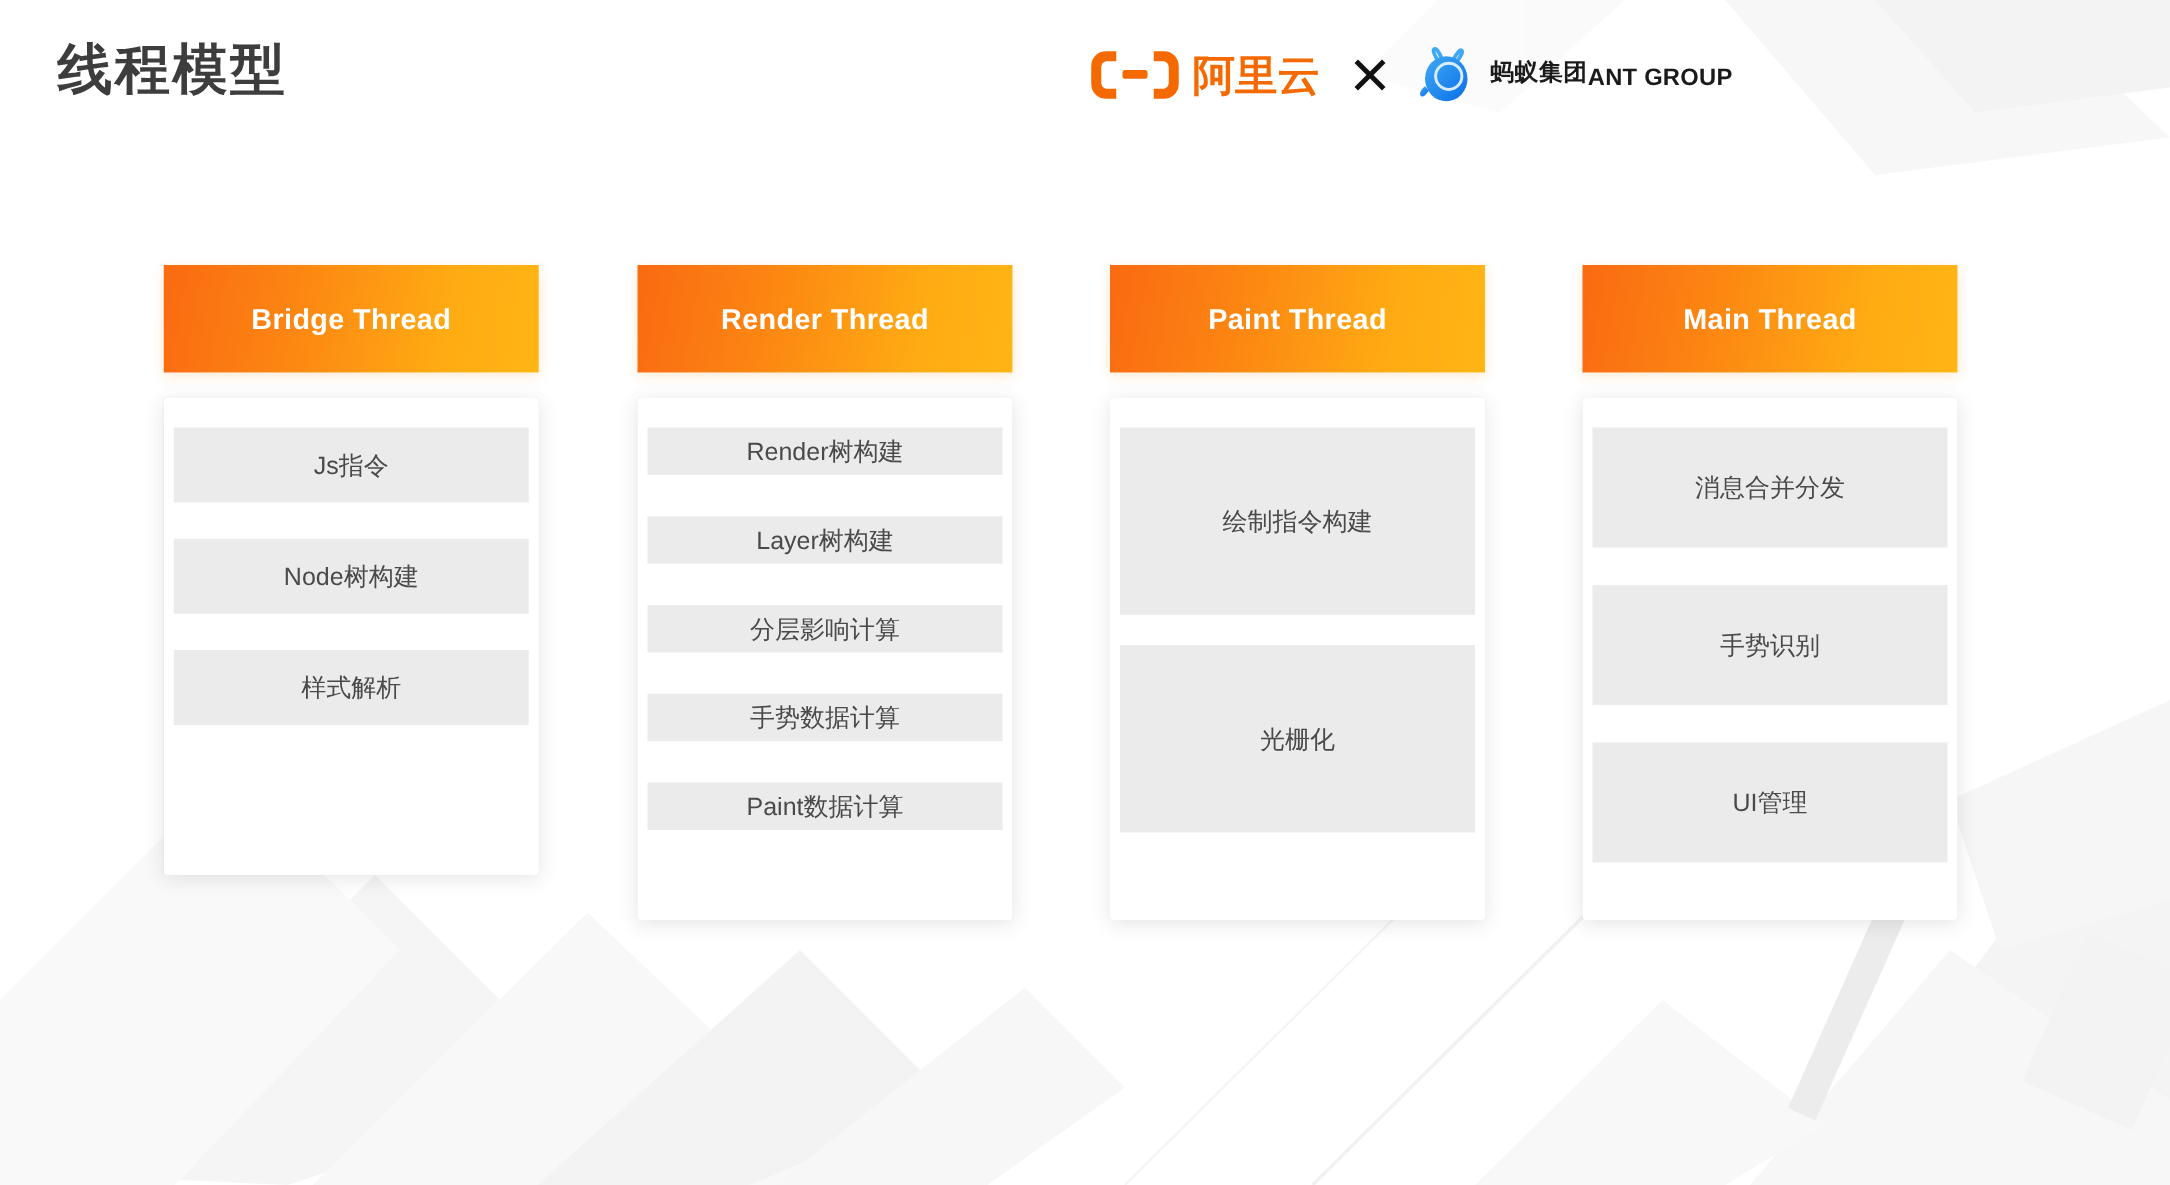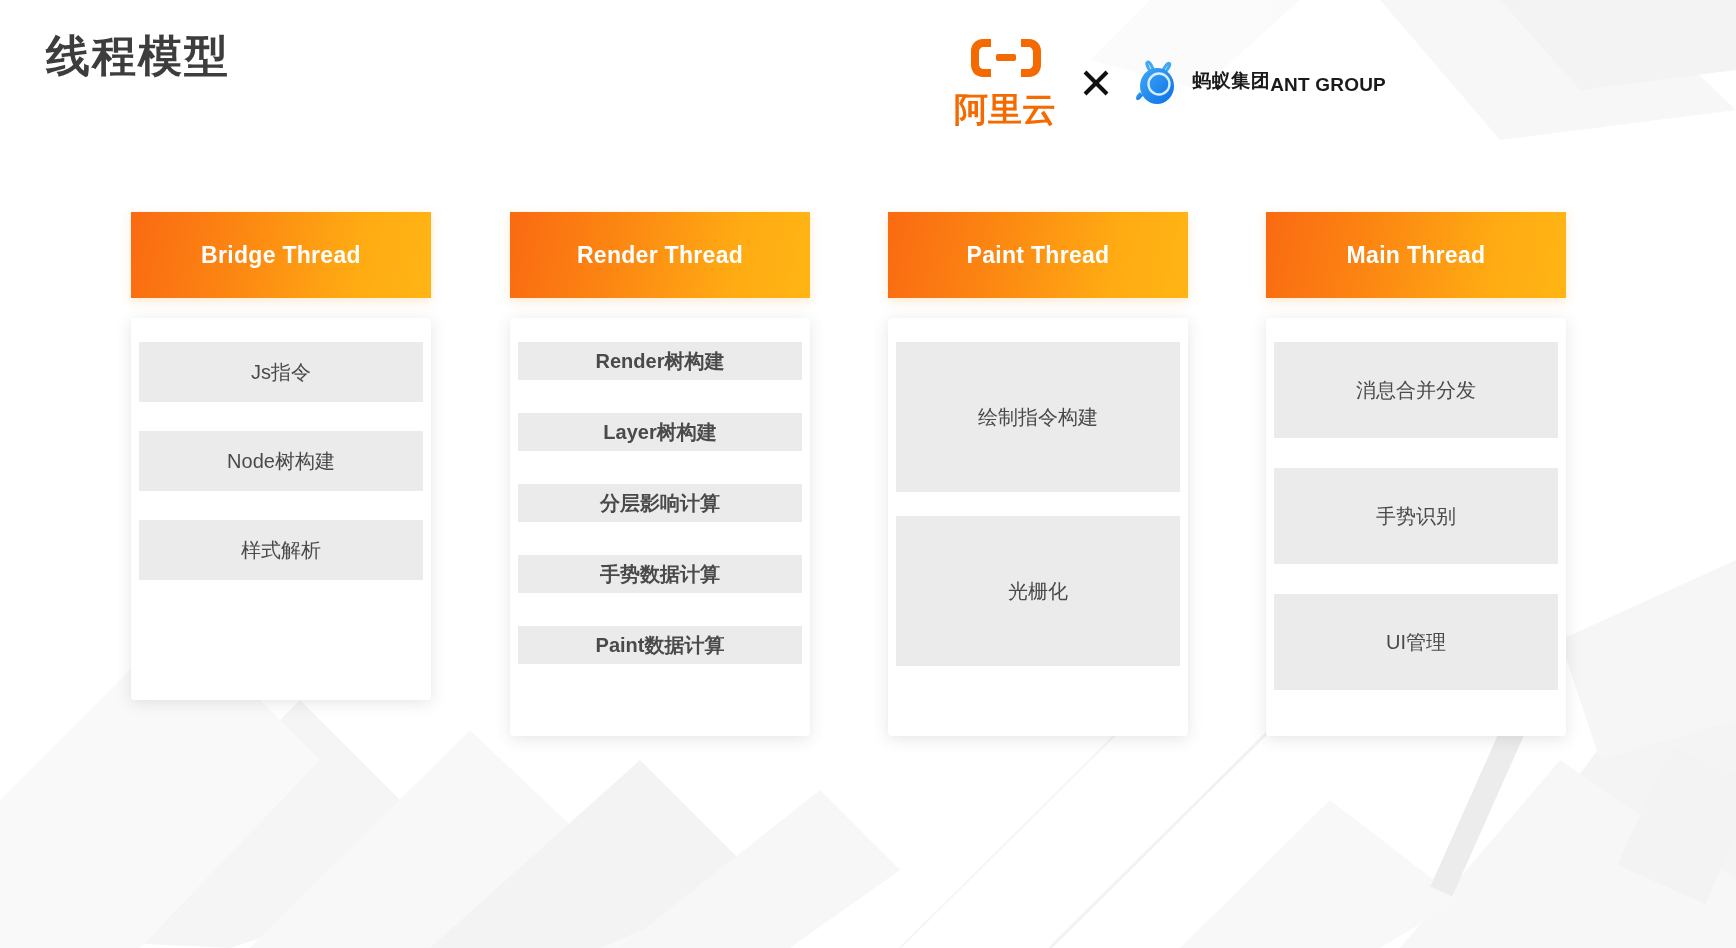--- a/index.html
+++ b/index.html
@@ -51,21 +51,20 @@
     right: 22px;
     top: 36px;
     display: flex;
     align-items: center;
     gap: 18px;
   }
   .brand-aliyun {
     display: flex;
     align-items: center;
     gap: 9px;
-    flex-direction: column;
   }
   .aliyun-mark { display:block; }
   .aliyun-word { display:block; }
   .brand-x {
     display: block;
     margin: 0 4px;
   }
   .brand-ant {
     display: flex;
     align-items: center;
@@ -235,21 +234,21 @@
         </div>
         <div class="column-item" style="height: 60px; flex: 0 0 60px;">
           <span>样式解析</span>
         </div>
       </div>
     </div>
     <div class="thread-column" style="left: 510px; width: 300px;">
       <div class="column-header">
         <span>Render Thread</span>
       </div>
-      <div class="column-card" style="height: 418px; gap: 33px; font-weight: bold;">
+      <div class="column-card" style="height: 418px; gap: 33px;">
         <div class="column-item" style="height: 38px; flex: 0 0 38px;">
           <span>Render树构建</span>
         </div>
         <div class="column-item" style="height: 38px; flex: 0 0 38px;">
           <span>Layer树构建</span>
         </div>
         <div class="column-item" style="height: 38px; flex: 0 0 38px;">
           <span>分层影响计算</span>
         </div>
         <div class="column-item" style="height: 38px; flex: 0 0 38px;">

